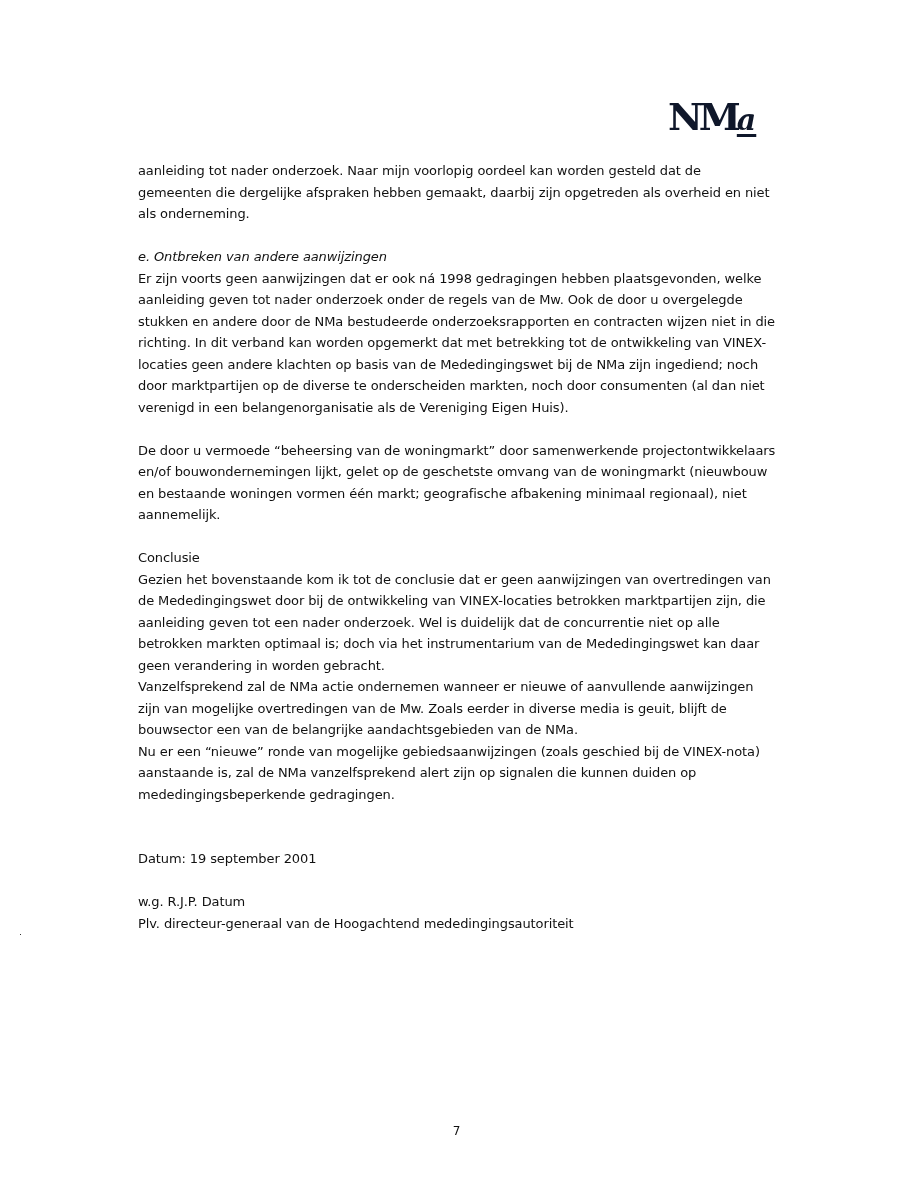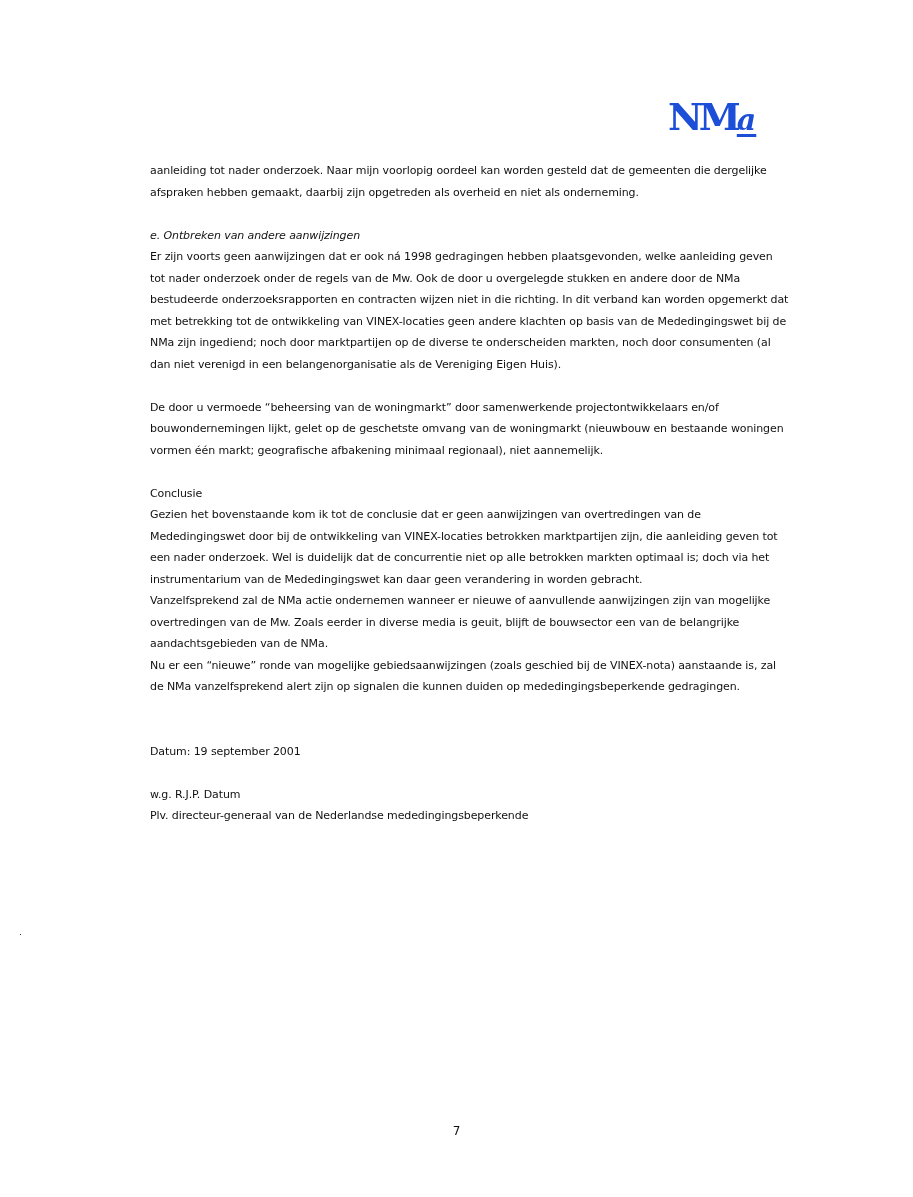--- a/index.html
+++ b/index.html
@@ -3,26 +3,26 @@
 <meta charset="utf-8">
 <style>
   html, body { margin: 0; padding: 0; background: #ffffff; }
   body {
     width: 913px; height: 1197px; position: relative; overflow: hidden;
     font-family: "DejaVu Sans", sans-serif; color: #111;
   }
   .logo {
     position: absolute; left: 668px; top: 98px;
     font-family: "DejaVu Serif", serif; font-weight: bold; font-size: 38px;
-    letter-spacing: -4px; color: #1d4ed8; line-height: 1;
+    letter-spacing: -4px; color: #0f172a; line-height: 1;
   }
   .logo .a { font-style: italic; font-size: 30px; text-decoration: underline; text-underline-offset: 4px; letter-spacing: 0; }
   .content {
-    position: absolute; left: 150px; top: 160px; width: 640px;
-    font-size: 11px; line-height: 21.5px; letter-spacing: -0.1px;
+    position: absolute; left: 138px; top: 160px; width: 640px;
+    font-size: 13px; line-height: 21.5px; letter-spacing: -0.1px;
   }
   .content p { margin: 0; }
   .gap { height: 21.5px; }
   .heading-italic { font-style: italic; }
   .heading-bold { font-weight: normal; }
   .page-number {
     position: absolute; left: 0; width: 913px; top: 1124px; text-align: center;
     font-size: 12px;
   }
   .stray-dot { position: absolute; left: 20px; top: 934px; width: 1px; height: 1px; background: #333; }
@@ -42,18 +42,18 @@
   <div class="gap"></div>
   <p class="heading-bold">Conclusie</p>
   <p>Gezien het bovenstaande kom ik tot de conclusie dat er geen aanwijzingen van overtredingen van de Mededingingswet door bij de ontwikkeling van VINEX-locaties betrokken marktpartijen zijn, die aanleiding geven tot een nader onderzoek. Wel is duidelijk dat de concurrentie niet op alle betrokken markten optimaal is; doch via het instrumentarium van de Mededingingswet kan daar geen verandering in worden gebracht.</p>
   <p>Vanzelfsprekend zal de NMa actie ondernemen wanneer er nieuwe of aanvullende aanwijzingen zijn van mogelijke overtredingen van de Mw. Zoals eerder in diverse media is geuit, blijft de bouwsector een van de belangrijke aandachtsgebieden van de NMa.</p>
   <p>Nu er een “nieuwe” ronde van mogelijke gebiedsaanwijzingen (zoals geschied bij de VINEX-nota) aanstaande is, zal de NMa vanzelfsprekend alert zijn op signalen die kunnen duiden op mededingingsbeperkende gedragingen.</p>
   <div class="gap"></div>
   <div class="gap"></div>
   <p>Datum: 19 september 2001</p>
   <div class="gap"></div>
   <p>w.g. R.J.P. Datum</p>
-  <p>Plv. directeur-generaal van de Nederlandse mededingingsbeperkende</p>
+  <p>Plv. directeur-generaal van de Hoogachtend mededingingsautoriteit</p>
 </div>
 
 <div class="stray-dot"></div>
 
 <div class="page-number">7</div>
 
 </body></html>

